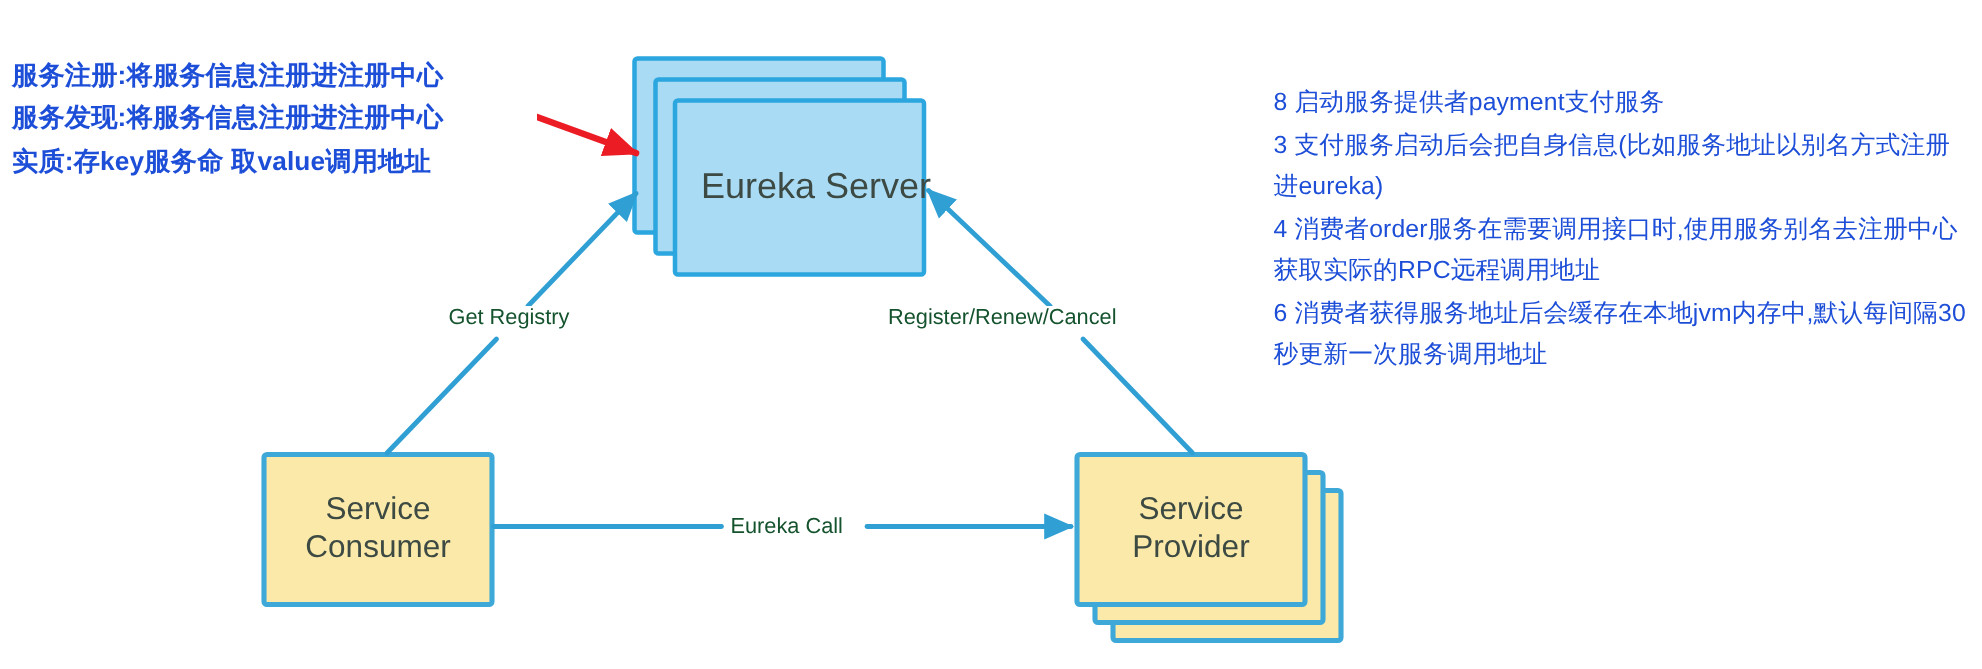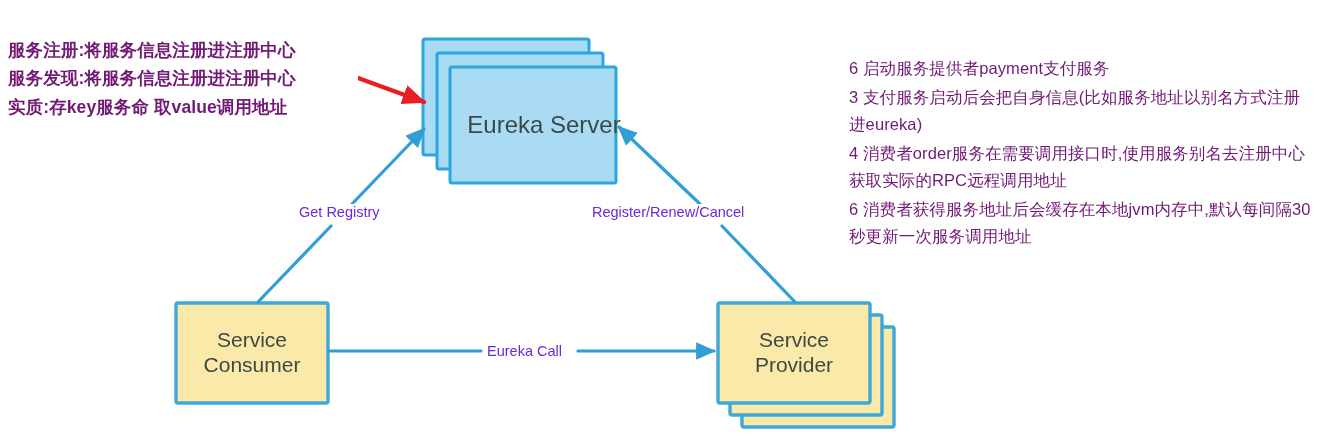--- a/index.html
+++ b/index.html
@@ -9,25 +9,25 @@
     -webkit-font-smoothing:antialiased;
   }
   #canvas{position:absolute;left:0;top:0;width:1321px;height:446px;}
   svg.layer{position:absolute;left:0;top:0;width:1321px;height:446px;overflow:visible;}
   .node-label{
     position:absolute;display:flex;align-items:center;justify-content:center;
     text-align:center;color:#3d4a43;font-weight:400;line-height:1.18;
     pointer-events:none;
   }
   .edge-label{
-    position:absolute;color:#6d28d9;background:#ffffff;
+    position:absolute;color:#14532d;background:#ffffff;
     font-size:14.5px;line-height:1;padding:1px 4px;white-space:nowrap;
   }
   .note{
-    position:absolute;color:#701a75;background:#ffffff;
+    position:absolute;color:#1d4ed8;background:#ffffff;
     line-height:1.62;letter-spacing:0.1px;
   }
   .note-left{left:8px;top:36px;width:350px;font-size:17.5px;font-weight:700;}
   .note-left div{white-space:nowrap;}
   .note-right{left:849px;top:55px;width:466px;font-size:16.5px;font-weight:500;}
   .note-right div{margin-bottom:2.5px;}
 </style>
 </head>
 <body>
 
@@ -91,19 +91,19 @@
 
   <div class="edge-label" style="left:483px;top:343px;">Eureka Call</div>
 
   <div class="note note-left">
     <div>服务注册:将服务信息注册进注册中心</div>
     <div>服务发现:将服务信息注册进注册中心</div>
     <div>实质:存key服务命 取value调用地址</div>
   </div>
 
   <div class="note note-right">
-    <div>6 启动服务提供者payment支付服务</div>
+    <div>8 启动服务提供者payment支付服务</div>
     <div>3 支付服务启动后会把自身信息(比如服务地址以别名方式注册进eureka)</div>
     <div>4 消费者order服务在需要调用接口时,使用服务别名去注册中心获取实际的RPC远程调用地址</div>
     <div>6 消费者获得服务地址后会缓存在本地jvm内存中,默认每间隔30秒更新一次服务调用地址</div>
   </div>
 
 </div>
 
 </body></html>

